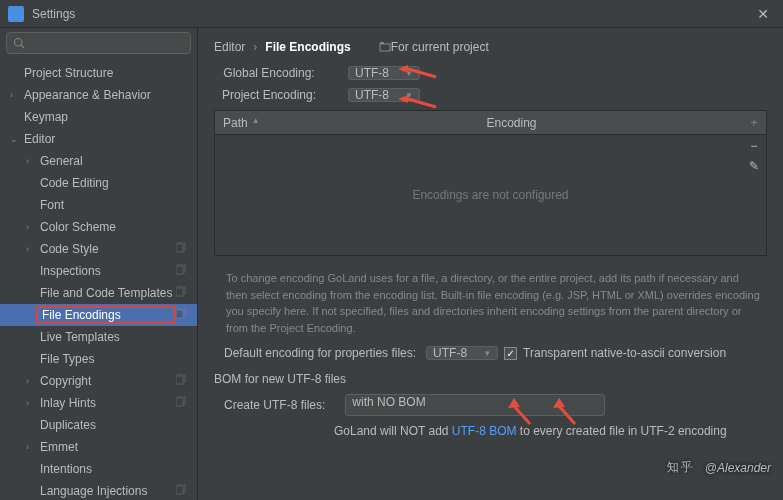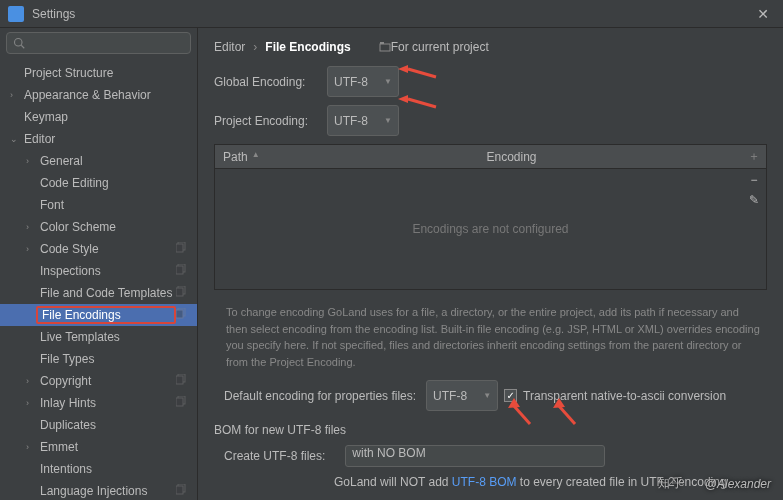--- a/index.html
+++ b/index.html
@@ -24,39 +24,39 @@
 .node.selected{background:#4b6eaf}
 .node.selected .lbl{color:#fff}
 .node.boxed .lbl{border:2px solid #d8453a;border-radius:2px;padding:0 4px;margin-left:-4px}
 .content{flex:1;background:#3c3f41;padding:12px 16px;overflow:hidden;position:relative}
 .crumbs{display:flex;align-items:center;gap:8px;margin-bottom:12px}
 .crumbs .c1{color:#bbbbbb}
 .crumbs .sep{color:#888}
 .crumbs .c2{color:#fff;font-weight:bold}
 .crumbs .proj{color:#888;margin-left:20px;display:flex;align-items:center;}
 .row{display:flex;align-items:center;margin-bottom:8px}
-.row .label{width:110px;text-align:left;margin-right:3px;color:#bbbbbb}
-.dropdown{background:#4c5052;border:1px solid #5e6060;border-radius:3px;height:31px;min-width:72px;display:flex;align-items:center;padding:4px 6px;cursor:pointer;gap:6px}
+.row .label{width:110px;text-align:center;margin-right:24px;color:#bbbbbb}
+.dropdown{background:#4c5052;border:1px solid #5e6060;border-radius:3px;height:14px;min-width:72px;display:flex;align-items:center;padding:4px 6px;cursor:pointer;gap:6px}
 .dropdown .dv{flex:1}
 .dropdown .da{font-size:8px;color:#888}
 .table{margin-top:6px;border:1px solid #2b2b2b}
 .table-head{background:#4a4d4f;height:24px;display:flex;align-items:center;border-bottom:1px solid #2b2b2b}
 .table-head .col1{flex:1;padding-left:8px;display:flex;align-items:flex-start;gap:4px}
 .table-head .col2{flex:1;padding-left:8px}
 .table-head .tools{width:24px;text-align:center;color:#888}
 .table-body{height:120px;background:#3c3f41;display:flex;align-items:center;justify-content:center;position:relative}
 .table-body .empty{color:#777}
 .table-side{position:absolute;right:0;top:0;bottom:0;width:24px;display:flex;flex-direction:column;align-items:center;padding-top:4px;gap:6px;color:#888}
 .hint{color:#888;font-size:11px;line-height:1.5;margin:14px 4px 10px 12px}
 .section-title{color:#bbbbbb;margin:6px 0 8px 0}
 .cb{width:13px;height:13px;border:1px solid #888;background:#4c5052;display:inline-flex;align-items:center;justify-content:center;margin:0 6px}
 .cb.checked::after{content:"✓";color:#fff;font-size:10px}
 .input{background:#45494a;border:1px solid #5e6060;border-radius:3px;height:22px;padding:0 6px;color:#bbb;min-width:260px}
 .link{color:#589df6}
-.watermark{position:absolute;right:12px;bottom:8px;color:#fff;font-size:18px;font-style:italic;font-family:Georgia,serif;display:flex;align-items:center;gap:19px;text-shadow:0 0 4px #000}
+.watermark{position:absolute;right:12px;bottom:24px;color:#fff;font-size:18px;font-style:italic;font-family:Georgia,serif;display:flex;align-items:center;gap:10px;text-shadow:0 0 4px #000}
 .watermark .zh{font-style:normal;font-family:sans-serif;letter-spacing:2px}
 .red-arrow{position:absolute;pointer-events:none}
 .red-arrow svg{overflow:visible}
 </style>
 </head>
 <body>
 
 <div class="titlebar">
   <div class="icon"></div>
   <div class="title">Settings</div>

